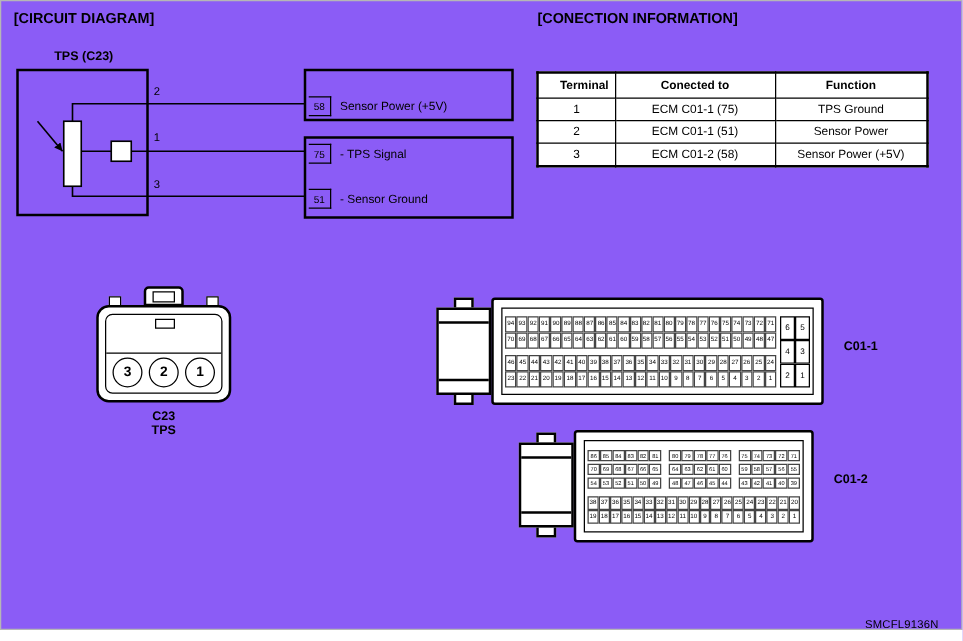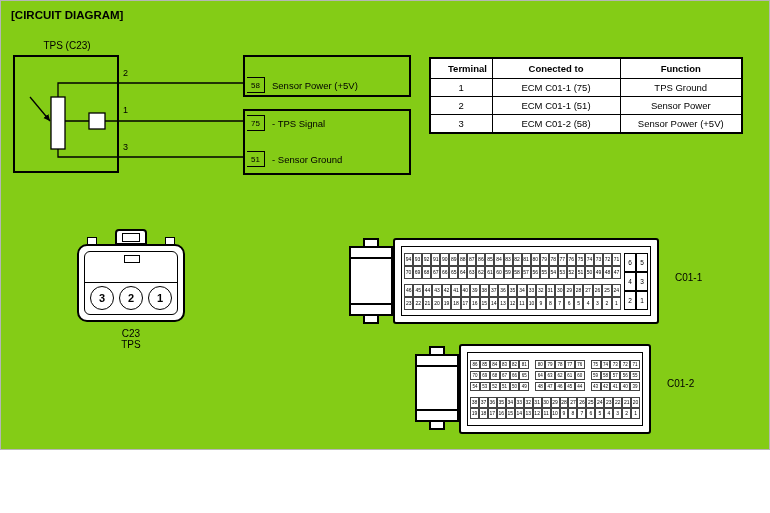--- a/index.html
+++ b/index.html
@@ -1,21 +1,21 @@
 <!DOCTYPE html>
 <html><head>
 <meta charset="utf-8">
 <style>
   *{margin:0;padding:0;box-sizing:border-box;}
   html,body{background:#fff;}
   body{width:770px;height:513px;font-family:"Liberation Sans",sans-serif;color:#000;}
-  .page{position:relative;width:770px;height:450px;background:#84cc16;border:1px solid #b6b6b6;overflow:hidden;}
+  .page{position:relative;width:770px;height:504px;background:#8b5cf6;border:1px solid #b6b6b6;overflow:hidden;}
   .abs{position:absolute;}
   .section-title{font-weight:bold;font-size:11.5px;white-space:nowrap;}
-  .box-label{font-weight:normal;font-size:10px;text-align:center;white-space:nowrap;}
+  .box-label{font-weight:bold;font-size:10px;text-align:center;white-space:nowrap;}
   .wire{stroke:#000;stroke-width:1.3;fill:none;}
   .sym{fill:#fff;stroke:#000;stroke-width:1.3;}
   .wire-num{font-size:9px;}
   .ecm-box{position:absolute;border:2px solid #000;}
   .pin-bracket{position:absolute;border:1.3px solid #000;border-left:none;display:flex;align-items:center;justify-content:center;font-size:8px;}
   .pin-text{position:absolute;display:flex;align-items:center;font-size:9.5px;white-space:nowrap;}
   .conn-table{border-collapse:collapse;table-layout:fixed;border:2px solid #000;background:#fff;}
   .conn-table th,.conn-table td{border:1px solid #000;text-align:center;font-size:9.5px;padding:3px 2px;white-space:nowrap;overflow:hidden;}
   .conn-table th{font-weight:bold;padding:4px 17px;}
   .shape{position:absolute;border:2px solid #000;background:#fff;}
@@ -37,20 +37,21 @@
   .bottom-pins{display:flex;flex-direction:column;}
   .bottom-pins .pin-cell{height:11px;font-size:5px;}
   .figure-code{font-size:9px;letter-spacing:0.2px;}
 </style>
 </head>
 <body>
 
 <div class="page">
 
   <div class="abs section-title" style="left:10px;top:8px">[CIRCUIT DIAGRAM]</div>
+  <div class="abs section-title" style="left:429px;top:8px">[CONECTION INFORMATION]</div>
 
   <svg class="abs" style="left:0;top:0" width="430" height="200">
     <defs>
       <marker id="ah" markerWidth="7" markerHeight="7" refX="5" refY="2.5" orient="auto">
         <path d="M0,0 L5,2.5 L0,5 z" fill="#000"></path>
       </marker>
     </defs>
     <path class="wire" d="M57,96 V82 H243"></path>
     <path class="wire" d="M64,120 H88 M104,120 H243"></path>
     <path class="wire" d="M57,148 V156 H243"></path>

